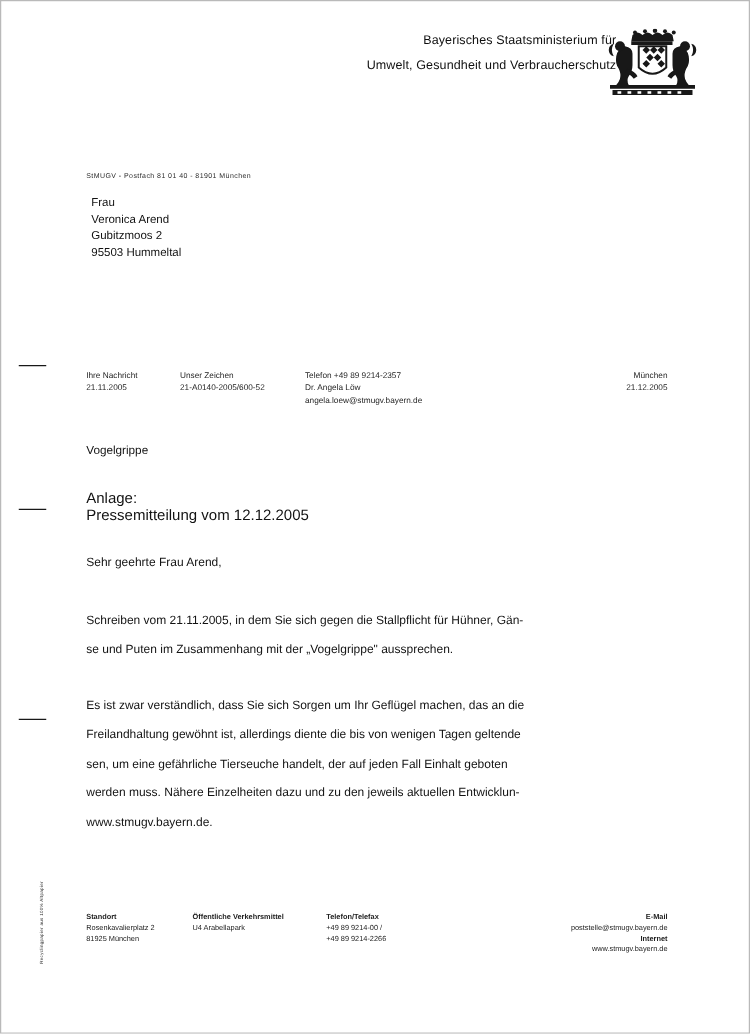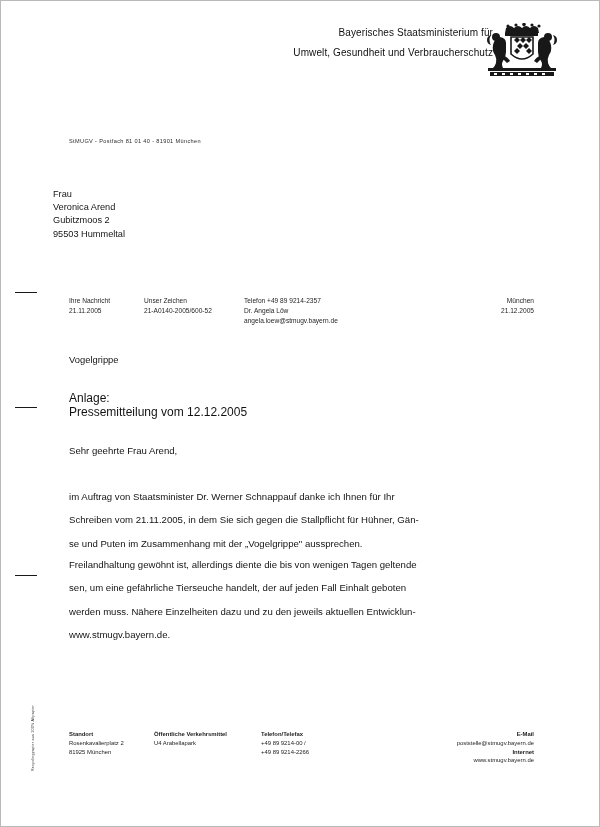--- a/index.html
+++ b/index.html
@@ -85,26 +85,25 @@
     position: absolute;
     left: 68px;
     top: 137px;
     font-size: 5.6px;
     letter-spacing: 0.35px;
     color: #2b2b2b;
     white-space: nowrap;
   }
   .recipient {
     position: absolute;
-    left: 52px;
+    left: 72px;
     top: 155px;
     font-size: 9.2px;
     line-height: 13.2px;
     color: #141414;
-    margin-top: 32px;
   }
   .recipient div { white-space: nowrap; }
 
   
   .refblock {
     position: absolute;
     left: 68px;
     top: 295px;
     width: 465px;
     height: 40px;
@@ -282,26 +281,26 @@
   <div class="subject">Vogelgrippe</div>
 
   <div class="enclosure">
     <div>Anlage:</div>
     <div>Pressemitteilung vom 12.12.2005</div>
   </div>
 
   <div class="salutation">Sehr geehrte Frau Arend,</div>
 
   <div class="para para-1">
-    <span class="ln">im Auftrag von Staatsminister Dr. Werner Schnappauf danke ich Ihnen für Ihr</span>
     <span class="ln">Schreiben vom 21.11.2005, in dem Sie sich gegen die Stallpflicht für Hühner, Gän-</span>
     <span class="ln">se und Puten im Zusammenhang mit der „Vogelgrippe" aussprechen.</span>
   </div>
 
   <div class="para para-2">
+    <span class="ln">Es ist zwar verständlich, dass Sie sich Sorgen um Ihr Geflügel machen, das an die</span>
     <span class="ln">Freilandhaltung gewöhnt ist, allerdings diente die bis von wenigen Tagen geltende</span>
     <span class="ln">sen, um eine gefährliche Tierseuche handelt, der auf jeden Fall Einhalt geboten</span>
     <span class="ln">werden muss. Nähere Einzelheiten dazu und zu den jeweils aktuellen Entwicklun-</span>
     <span class="ln">www.stmugv.bayern.de.</span>
   </div>
 
   <div class="footer">
     <div class="foot-col foot-c1">
       <div class="fhead">Standort</div>
       <div class="fline">Rosenkavalierplatz 2</div>

